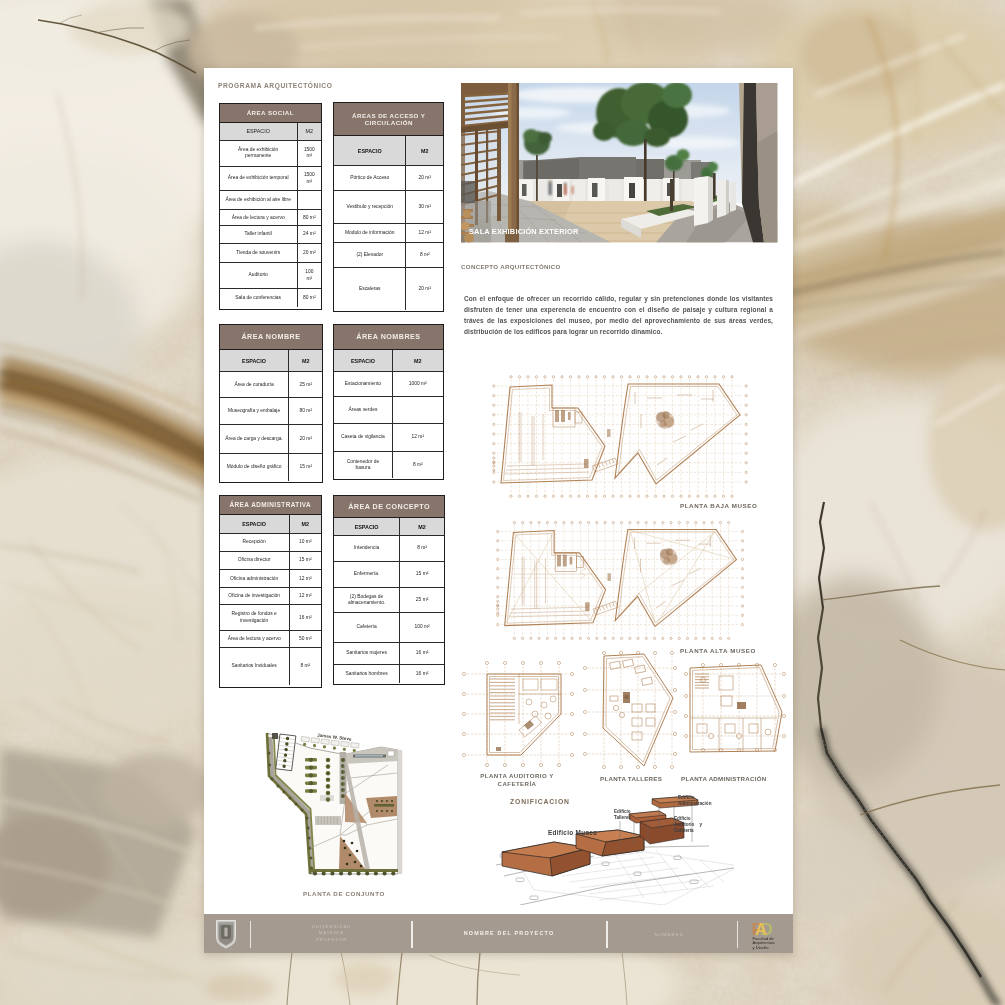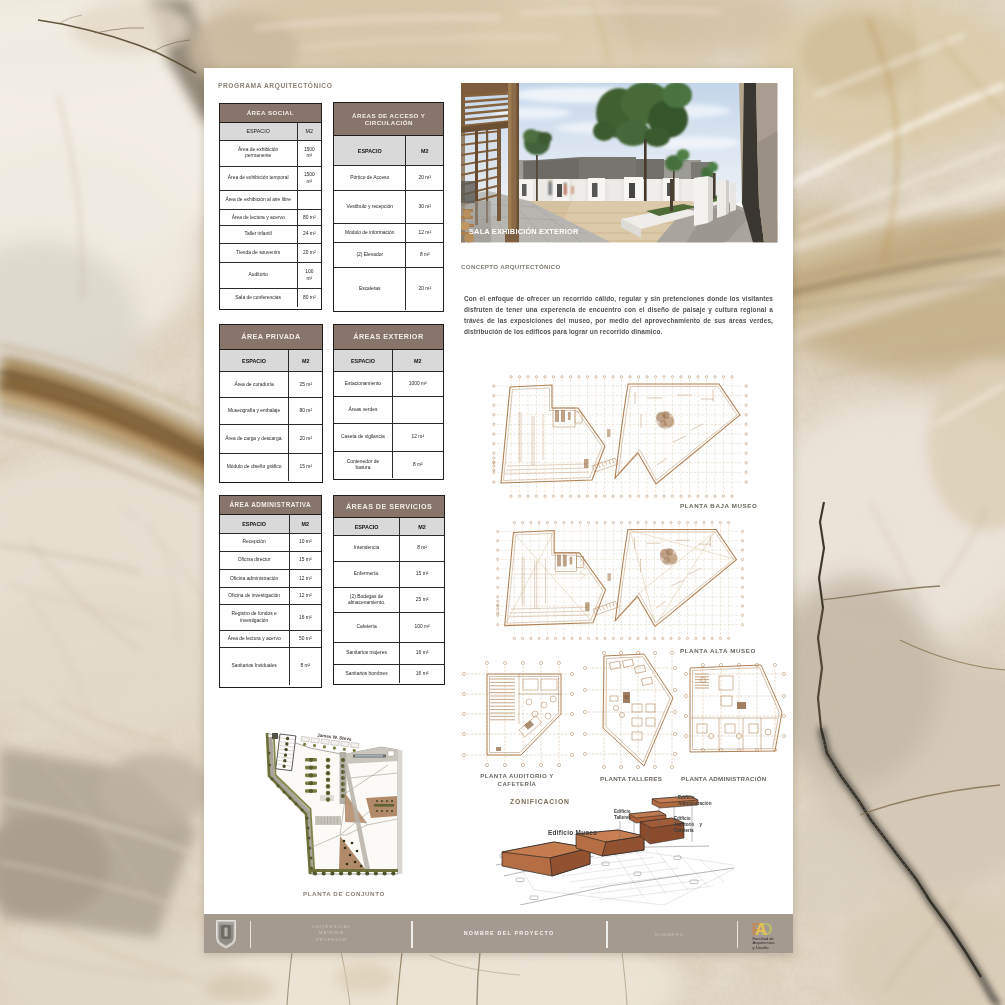--- a/index.html
+++ b/index.html
@@ -251,21 +251,21 @@
         <div class="c1" style="width:66%;font-size:4.9px;line-height:1.3;padding:0 3px;">(2) Elevador</div>
         <div class="c2" style="width:34%;font-size:4.9px;line-height:1.3;">8 m²</div>
       </div>
       <div class="trow" style="height:41.5px;">
         <div class="c1" style="width:66%;font-size:4.9px;line-height:1.3;padding:0 3px;">Escaleras</div>
         <div class="c2" style="width:34%;font-size:4.9px;line-height:1.3;">20 m²</div>
       </div>
     </div>
 
   <div class="tbl" id="t3" style="left:14.7px;top:255.7px;width:104.5px;height:159.3px;">
-      <div class="thdr" style="height:25.6px;font-size:7.199999999999999px;line-height:1.25;">ÁREA PRIVADA</div>
+      <div class="thdr" style="height:25.6px;font-size:7.199999999999999px;line-height:1.25;">ÁREA NOMBRE</div>
       <div class="trow sub" style="height:21.9px;">
         <div class="c1" style="width:68%;font-size:5.4px;">ESPACIO</div>
         <div class="c2" style="width:32%;font-size:5.4px;">M2</div>
       </div>
       <div class="trow" style="height:26.2px;">
         <div class="c1" style="width:68%;font-size:4.9px;line-height:1.3;padding:0 3px;">Área de curaduría</div>
         <div class="c2" style="width:32%;font-size:4.9px;line-height:1.3;">25 m²</div>
       </div>
       <div class="trow" style="height:26.2px;">
         <div class="c1" style="width:68%;font-size:4.9px;line-height:1.3;padding:0 3px;">Museografía y embalaje</div>
@@ -275,21 +275,21 @@
         <div class="c1" style="width:68%;font-size:4.9px;line-height:1.3;padding:0 3px;">Área de carga y descarga.</div>
         <div class="c2" style="width:32%;font-size:4.9px;line-height:1.3;">20 m²</div>
       </div>
       <div class="trow" style="height:26.7px;">
         <div class="c1" style="width:68%;font-size:4.9px;line-height:1.3;padding:0 3px;">Módulo de diseño gráfico</div>
         <div class="c2" style="width:32%;font-size:4.9px;line-height:1.3;">15 m²</div>
       </div>
     </div>
 
   <div class="tbl" id="t4" style="left:129.1px;top:255.7px;width:110.7px;height:156.7px;">
-      <div class="thdr" style="height:25.6px;font-size:7.199999999999999px;line-height:1.25;">ÁREAS EXTERIOR</div>
+      <div class="thdr" style="height:25.6px;font-size:7.199999999999999px;line-height:1.25;">ÁREA NOMBRES</div>
       <div class="trow sub" style="height:21.9px;">
         <div class="c1" style="width:54%;font-size:5.4px;">ESPACIO</div>
         <div class="c2" style="width:46%;font-size:5.4px;">M2</div>
       </div>
       <div class="trow" style="height:25px;">
         <div class="c1" style="width:54%;font-size:4.9px;line-height:1.3;padding:0 3px;">Estacionamiento</div>
         <div class="c2" style="width:46%;font-size:4.9px;line-height:1.3;">1000 m²</div>
       </div>
       <div class="trow" style="height:26.9px;">
         <div class="c1" style="width:54%;font-size:4.9px;line-height:1.3;padding:0 3px;">Áreas verdes</div>
@@ -335,21 +335,21 @@
         <div class="c1" style="width:69%;font-size:4.9px;line-height:1.3;padding:0 3px;">Área de lectura y acervo</div>
         <div class="c2" style="width:31%;font-size:4.9px;line-height:1.3;">50 m²</div>
       </div>
       <div class="trow" style="height:36.7px;">
         <div class="c1" style="width:69%;font-size:4.9px;line-height:1.3;padding:0 3px;">Sanitarios Inviduales</div>
         <div class="c2" style="width:31%;font-size:4.9px;line-height:1.3;">8 m²</div>
       </div>
     </div>
 
   <div class="tbl" id="t6" style="left:129.1px;top:426.5px;width:112px;height:190.8px;">
-      <div class="thdr" style="height:22.4px;font-size:7.199999999999999px;line-height:1.25;">ÁREAS DE SERVICIOS</div>
+      <div class="thdr" style="height:22.4px;font-size:7.199999999999999px;line-height:1.25;">ÁREA DE CONCEPTO</div>
       <div class="trow sub" style="height:18.3px;">
         <div class="c1" style="width:60%;font-size:5.4px;">ESPACIO</div>
         <div class="c2" style="width:40%;font-size:5.4px;">M2</div>
       </div>
       <div class="trow" style="height:25.7px;">
         <div class="c1" style="width:60%;font-size:4.9px;line-height:1.3;padding:0 3px;">Intendencia</div>
         <div class="c2" style="width:40%;font-size:4.9px;line-height:1.3;">8 m²</div>
       </div>
       <div class="trow" style="height:25.7px;">
         <div class="c1" style="width:60%;font-size:4.9px;line-height:1.3;padding:0 3px;">Enfermería.</div>

